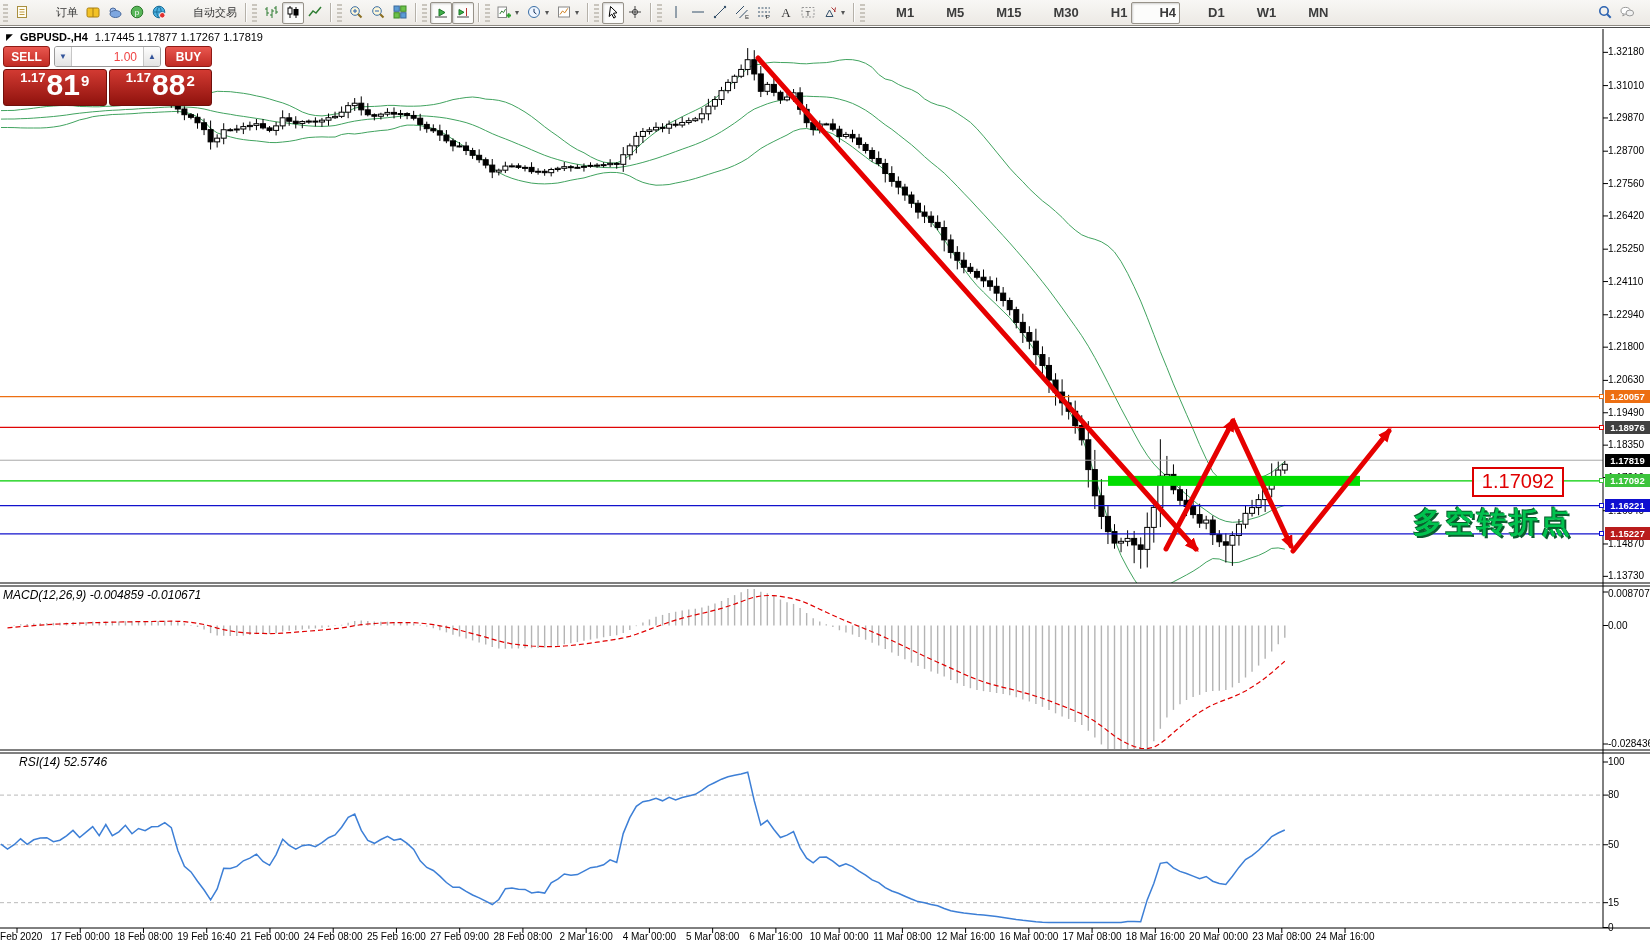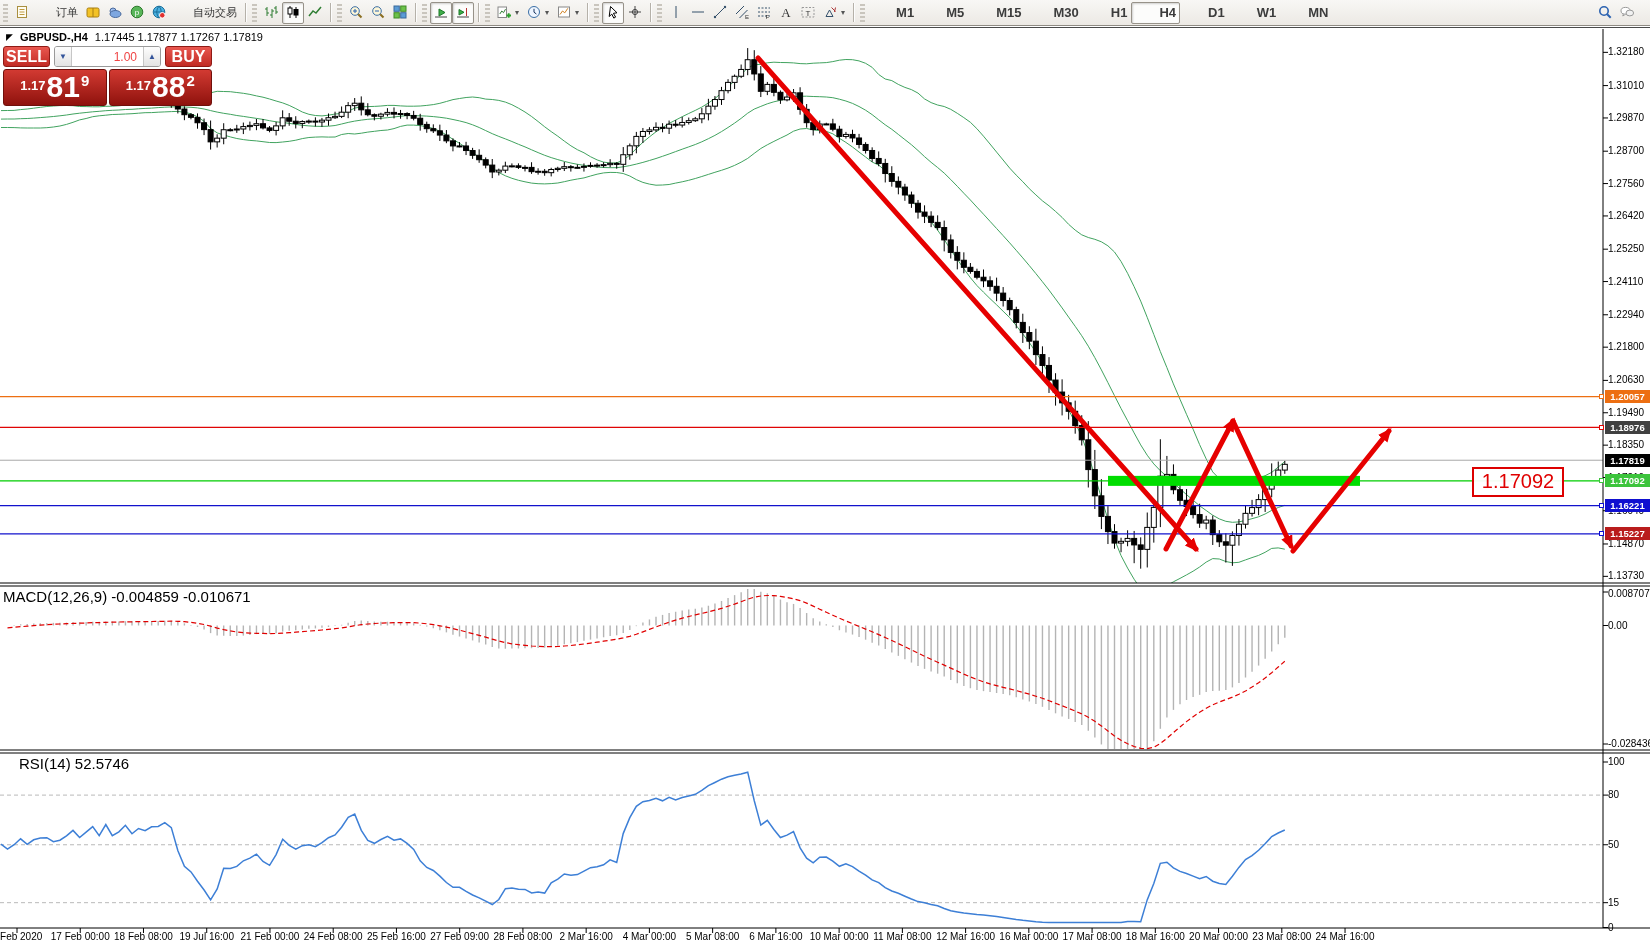--- a/index.html
+++ b/index.html
@@ -23,34 +23,34 @@
 #overlay{position:absolute;inset:0;z-index:2;pointer-events:none;}
 #overlay *{pointer-events:auto;}
 
 #title-row{position:absolute;left:6px;top:31px;font-size:11px;color:#000;display:flex;gap:7px;align-items:center;z-index:3;}
 #title-row .tri{font-size:9px;line-height:9px;color:#000;}
 #title-row .pair{font-weight:bold;}
 
 #trade-panel{position:absolute;left:3px;top:46px;width:209px;z-index:4;font-family:"Liberation Sans",sans-serif;}
 .tp-row1{display:flex;gap:4px;height:21px;}
 .tp-btn{flex:0 0 45px;background:linear-gradient(#e9574f,#c12b24);border:1px solid #8f1a15;border-radius:3px;
-color:#fff;font-size:16px;font-weight:bold;display:flex;align-items:center;justify-content:center;}
+color:#fff;font-size:12px;font-weight:bold;display:flex;align-items:center;justify-content:center;}
 .tp-spin{flex:1;display:flex;border:1px solid #9a9a9a;border-radius:3px;overflow:hidden;background:#fff;}
 .sp-btn{width:16px;background:linear-gradient(#fdfdfd,#e3e3e3);border-right:1px solid #c6c6c6;color:#33549a;
 font-size:8px;display:flex;align-items:center;justify-content:center;}
 .sp-btn:last-child{border-right:none;border-left:1px solid #c6c6c6;}
 .sp-val{flex:1;font-size:12px;color:#ef4444;display:flex;align-items:center;justify-content:flex-end;padding-right:6px;}
 .tp-row2{display:flex;gap:2px;margin-top:2px;height:37px;}
 .price-big{flex:1;background:linear-gradient(#d23a32,#8f120d);border:1px solid #70100c;border-radius:3px;
-color:#fff;display:flex;align-items:center;justify-content:center;padding-bottom:2px;}
+color:#fff;display:flex;align-items:flex-start;justify-content:center;padding-bottom:2px;}
 .pb-small{font-size:13px;font-weight:bold;margin-bottom:3px;}
 .pb-main{font-size:30px;font-weight:bold;line-height:30px;margin:0 1px;}
 .pb-sup{font-size:15px;font-weight:bold;align-self:flex-start;margin-top:2px;}
 
-.pane-label{position:absolute;font-size:15px;color:#000;z-index:3;}
+.pane-label{position:absolute;font-size:12px;color:#000;z-index:3;font-style:italic;}
 
 .ptick{position:absolute;left:1608px;width:44px;font-size:10px;color:#000;z-index:2;}
 .badge{position:absolute;left:1605px;width:45px;height:13px;font-size:9.5px;font-weight:bold;color:#fff;
 text-align:center;line-height:13px;z-index:3;}
 .badge .notch{position:absolute;left:-6px;top:4px;width:5px;height:5px;background:#fff;box-sizing:border-box;}
 .ttick{position:absolute;font-size:10px;color:#000;top:931px;transform:translateX(-50%);white-space:nowrap;z-index:2;}
 
 #price-box{position:absolute;left:1472px;top:467px;width:88px;height:26px;border:2px solid #dd0000;
 background:rgba(255,255,255,.95);color:#e00000;font-size:20px;text-align:center;line-height:25px;z-index:5;}
 #cn-note{position:absolute;left:1413px;top:503px;font-size:29px;font-weight:bold;color:#00c24e;letter-spacing:3px;
@@ -956,20 +956,21 @@
           <span class="pb-main">88</span>
           <span class="pb-sup">2</span>
         </div>
       </div>
     </div>
 
     <div class="pane-label" style="left:3px;top:588px;">MACD(12,26,9) -0.004859 -0.010671</div>
     <div class="pane-label" style="left:19px;top:755px;">RSI(14) 52.5746</div>
 
     <div id="price-box">1.17092</div>
+    <div id="cn-note">多空转折点</div>
 
     <div id="ticks-holder">
         <div class="ptick" style="top: 46.3558px;">1.32180</div>
         <div class="ptick" style="top: 79.585px;">1.31010</div>
         <div class="ptick" style="top: 111.962px;">1.29870</div>
         <div class="ptick" style="top: 145.191px;">1.28700</div>
         <div class="ptick" style="top: 177.568px;">1.27560</div>
         <div class="ptick" style="top: 209.946px;">1.26420</div>
         <div class="ptick" style="top: 243.175px;">1.25250</div>
         <div class="ptick" style="top: 275.552px;">1.24110</div>
@@ -992,21 +993,21 @@
         <div class="ptick" style="top: 619.5px;">0.00</div>
         <div class="ptick" style="top: 738px;">-0.028436</div>
         <div class="ptick" style="top: 756px;">100</div>
         <div class="ptick" style="top: 789.1px;">80</div>
         <div class="ptick" style="top: 838.75px;">50</div>
         <div class="ptick" style="top: 896.675px;">15</div>
         <div class="ptick" style="top: 921.5px;">0</div>
         <div class="ttick" style="left: 17px;">3 Feb 2020</div>
         <div class="ttick" style="left: 80.24px;">17 Feb 00:00</div>
         <div class="ttick" style="left: 143.48px;">18 Feb 08:00</div>
-        <div class="ttick" style="left: 206.72px;">19 Jul 16:00</div>
+        <div class="ttick" style="left: 206.72px;">19 Feb 16:40</div>
         <div class="ttick" style="left: 269.96px;">21 Feb 00:00</div>
         <div class="ttick" style="left: 333.2px;">24 Feb 08:00</div>
         <div class="ttick" style="left: 396.44px;">25 Feb 16:00</div>
         <div class="ttick" style="left: 459.68px;">27 Feb 09:00</div>
         <div class="ttick" style="left: 522.92px;">28 Feb 08:00</div>
         <div class="ttick" style="left: 586.16px;">2 Mar 16:00</div>
         <div class="ttick" style="left: 649.4px;">4 Mar 00:00</div>
         <div class="ttick" style="left: 712.64px;">5 Mar 08:00</div>
         <div class="ttick" style="left: 775.88px;">6 Mar 16:00</div>
         <div class="ttick" style="left: 839.12px;">10 Mar 00:00</div>

